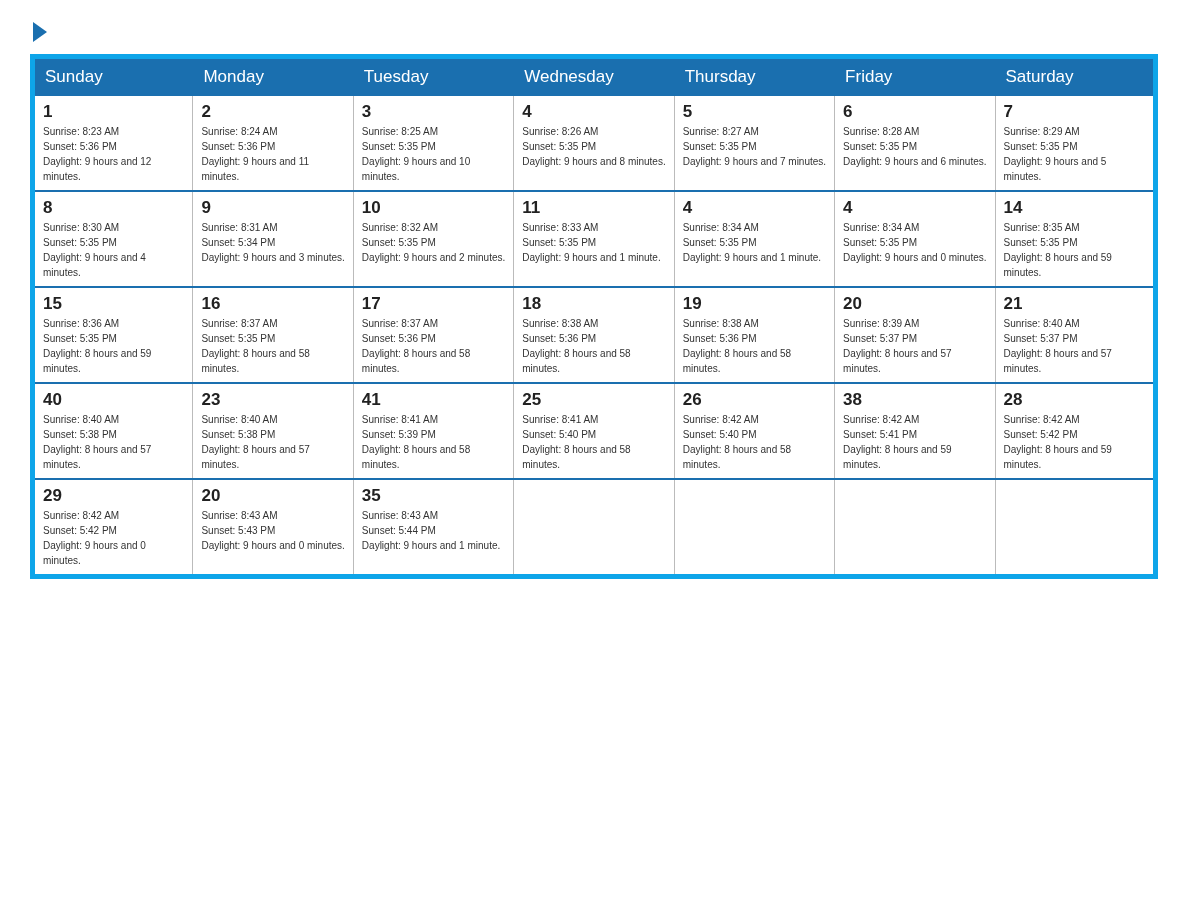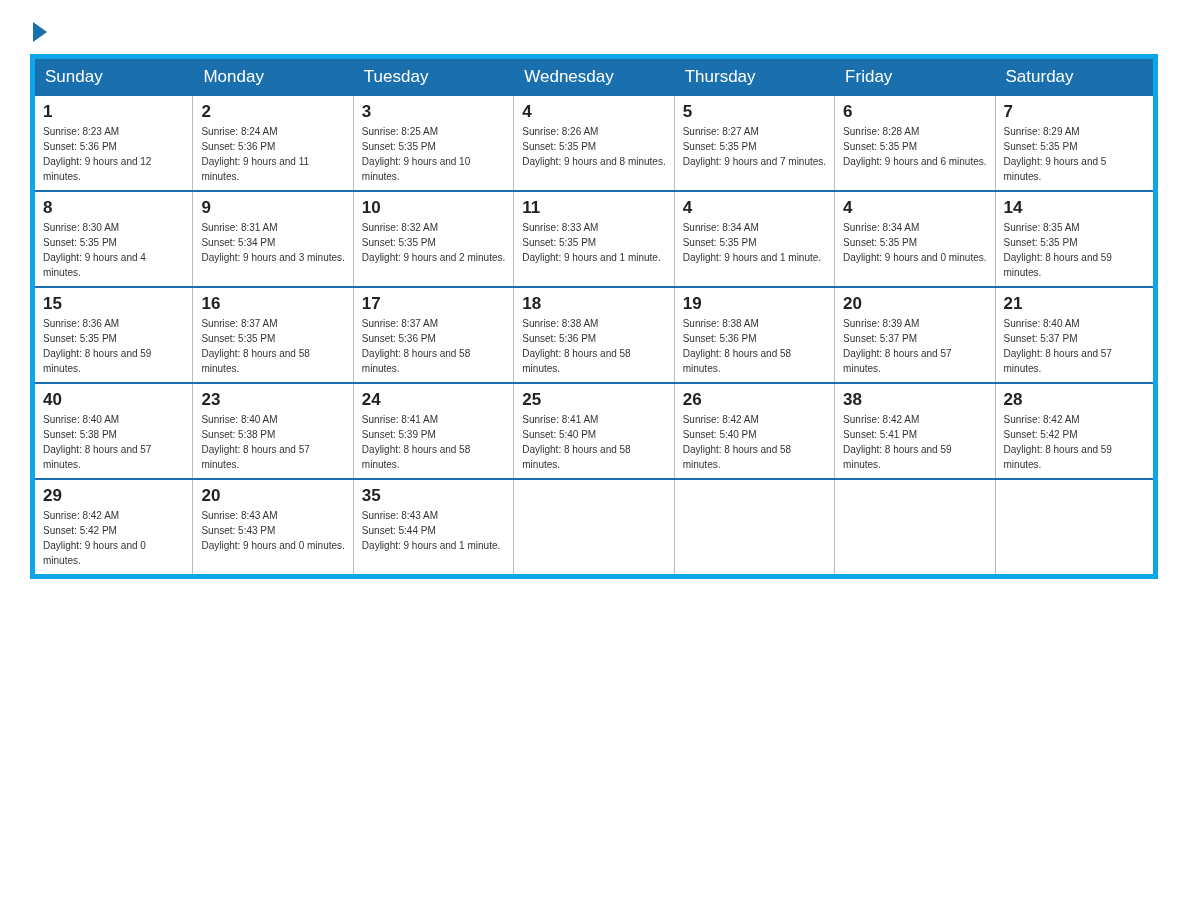--- a/index.html
+++ b/index.html
@@ -226,21 +226,21 @@
       <tr class="row-divider">
         <td>
           <span class="day-number">40</span>
           <div class="day-info">Sunrise: 8:40 AM<br>Sunset: 5:38 PM<br>Daylight: 8 hours and 57 minutes.</div>
         </td>
         <td>
           <span class="day-number">23</span>
           <div class="day-info">Sunrise: 8:40 AM<br>Sunset: 5:38 PM<br>Daylight: 8 hours and 57 minutes.</div>
         </td>
         <td>
-          <span class="day-number">24</span>
+          <span class="day-number">41</span>
           <div class="day-info">Sunrise: 8:41 AM<br>Sunset: 5:39 PM<br>Daylight: 8 hours and 58 minutes.</div>
         </td>
         <td>
           <span class="day-number">25</span>
           <div class="day-info">Sunrise: 8:41 AM<br>Sunset: 5:40 PM<br>Daylight: 8 hours and 58 minutes.</div>
         </td>
         <td>
           <span class="day-number">26</span>
           <div class="day-info">Sunrise: 8:42 AM<br>Sunset: 5:40 PM<br>Daylight: 8 hours and 58 minutes.</div>
         </td>

